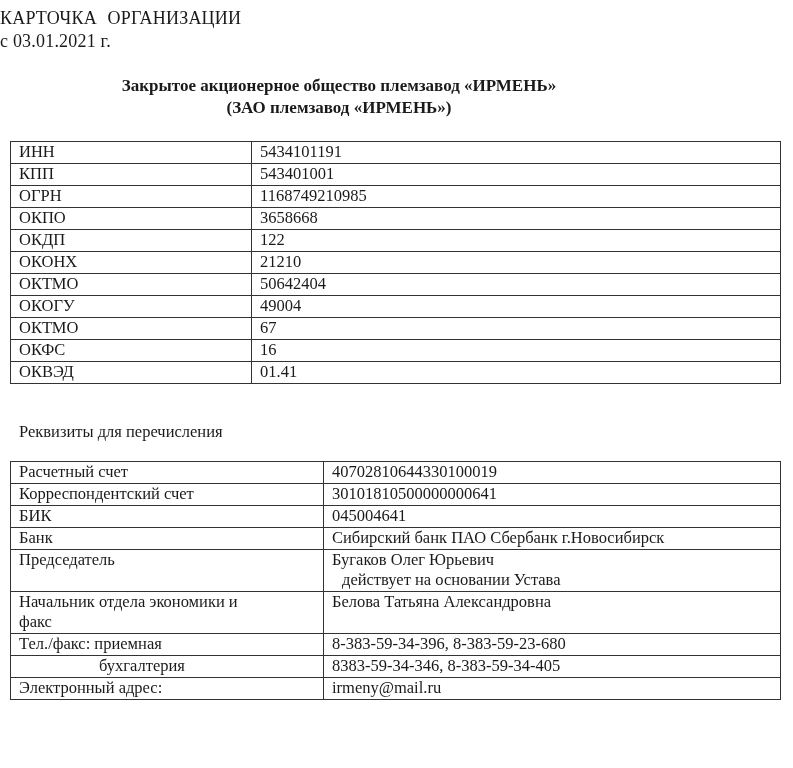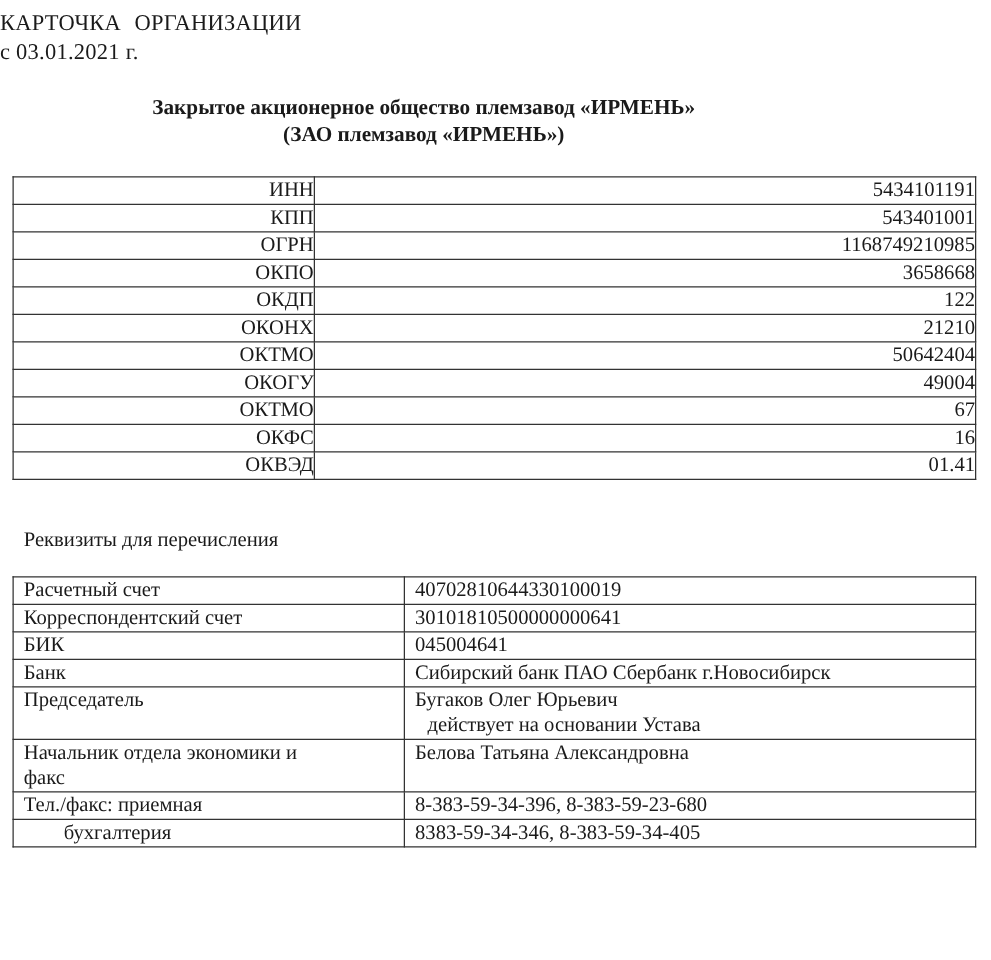--- a/index.html
+++ b/index.html
@@ -23,31 +23,31 @@
   .o2 { top: 97px; }
   table {
     position: absolute; border-collapse: collapse;
     font-family: "Liberation Serif", serif; font-size: 16.5px;
   }
   td {
     border: 1.3px solid #333;
     padding: 0 0 0 8px; vertical-align: top;
     line-height: 20px;
   }
-  #codes { left: 10px; top: 141px; width: 771px; text-align: right; }
+  #codes { left: 10px; top: 141px; width: 771px; }
   #codes td { height: 21px; }
   #codes td.k { width: 232px; }
   .section-label {
     position: absolute; left: 19px; top: 422px;
     font-size: 16.5px; line-height: 20px;
   }
   #bank { left: 10px; top: 461px; width: 771px; }
   #bank td { height: 21px; margin-left: 28px; }
   #bank td.k { width: 304px; }
-  #bank td.k.indent { padding-left: 40px; width: 224px; }
+  #bank td.k.indent { padding-left: 88px; width: 224px; }
   .line { display: block; }
   .line.sub { padding-left: 10px; }
   .tall td { height: 41px !important; }
 </style>
 </head>
 <body>
 
 <div class="title t1">КАРТОЧКА  ОРГАНИЗАЦИИ</div>
 <div class="title t2">с 03.01.2021 г.</div>
 <div class="org o1">Закрытое акционерное общество племзавод «ИРМЕНЬ»</div>
@@ -137,14 +137,18 @@
       <td>Белова Татьяна Александровна</td>
     </tr>
     <tr>
       <td class="k">Тел./факс: приемная</td>
       <td>8-383-59-34-396, 8-383-59-23-680</td>
     </tr>
     <tr>
       <td class="k indent">бухгалтерия</td>
       <td>8383-59-34-346, 8-383-59-34-405</td>
     </tr>
+    <tr>
+      <td class="k">Электронный адрес:</td>
+      <td>irmeny@mail.ru</td>
+    </tr>
   </tbody>
 </table>
 
 </body></html>

